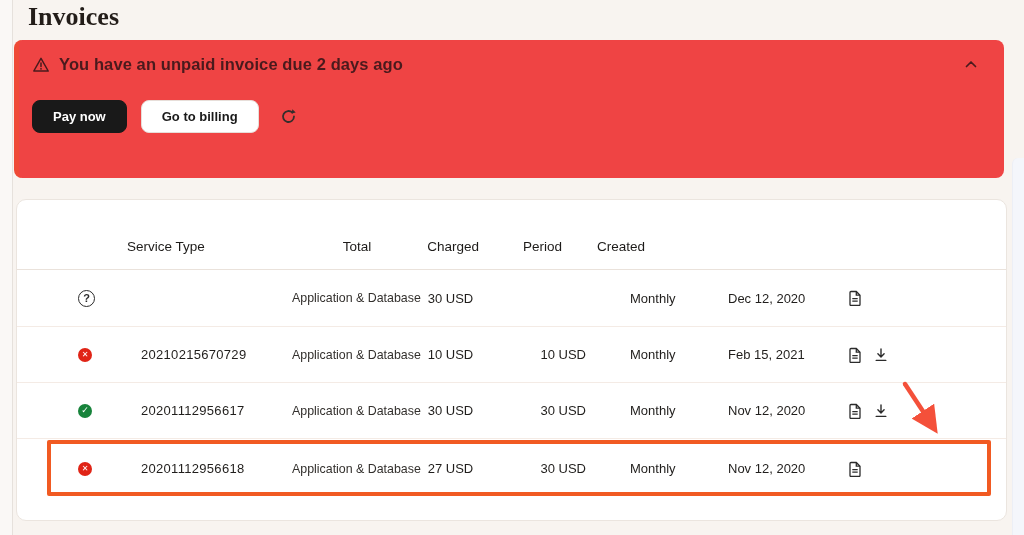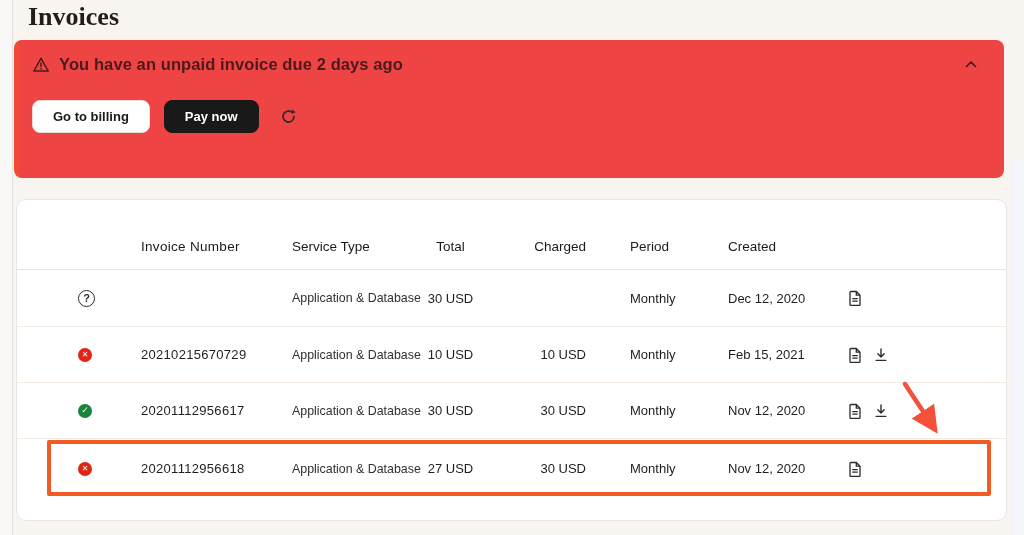--- a/index.html
+++ b/index.html
@@ -120,37 +120,36 @@
     <span class="alert-title">You have an unpaid invoice due 2 days ago</span>
   </div>
   <button class="collapse-btn">
     <span style="display:inline-flex;">
       <svg viewBox="0 0 14 10" width="14" height="10">
           <path d="M2.5 7.5 L7 3 L11.5 7.5" fill="none" stroke="#4A1A1D" stroke-width="1.7" stroke-linecap="round" stroke-linejoin="round"></path>
         </svg>
     </span>
   </button>
   <div class="alert-actions">
+    <button class="btn btn-dark">Pay now</button>
     <button class="btn btn-light">Go to billing</button>
-    <button class="btn btn-dark">Pay now</button>
     <button class="refresh-btn">
       <span style="display:inline-flex;">
         <svg viewBox="0 0 18 18" width="19" height="19">
             <path d="M14.2 9a5.2 5.2 0 1 1-1.5-3.67" fill="none" stroke="#332E2C" stroke-width="1.7" stroke-linecap="round"></path>
             <path d="M11.9 6.2 L12.7 2.2 L15.8 5.3 Z" fill="#332E2C"></path>
           </svg>
       </span>
     </button>
   </div>
 </section>
 
 <section class="card">
   <div class="thead">
     <div class="c-status"></div>
-    <div class="c-inv">Invoice Number</div>
     <div class="c-svc" style="font-size:13.5px;color:#1D1B19;">Service Type</div>
     <div class="c-total">Total</div>
     <div class="c-chg">Charged</div>
     <div class="c-per">Period</div>
     <div class="c-cre">Created</div>
     <div></div>
       <div></div>
   </div>
 
   <div class="trow">

